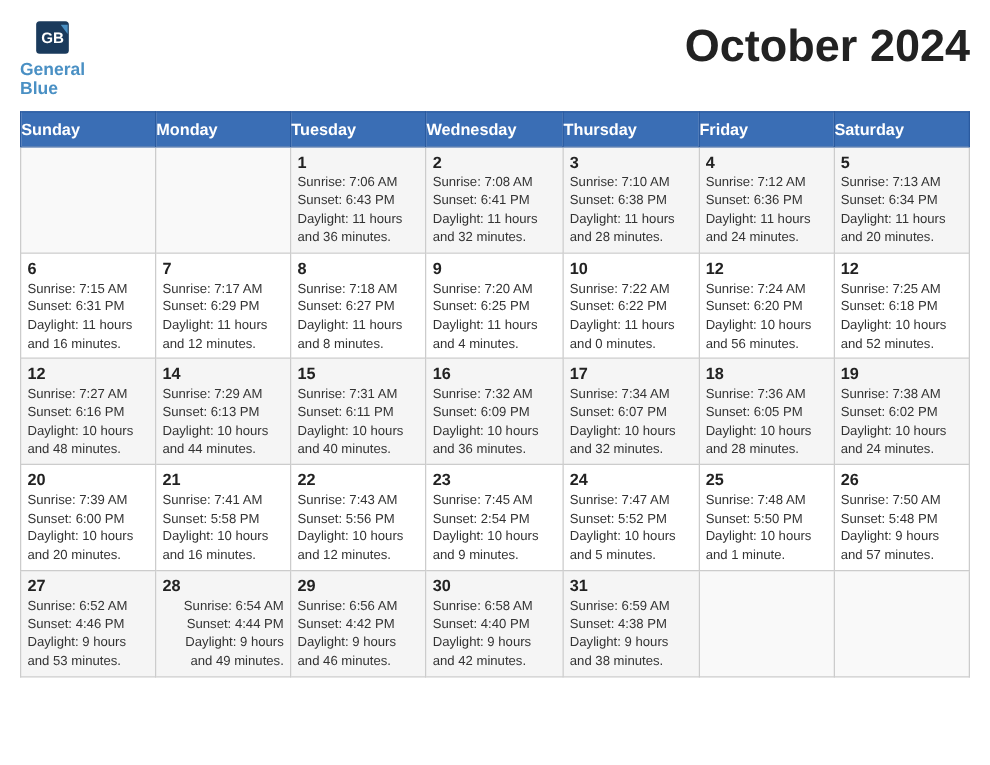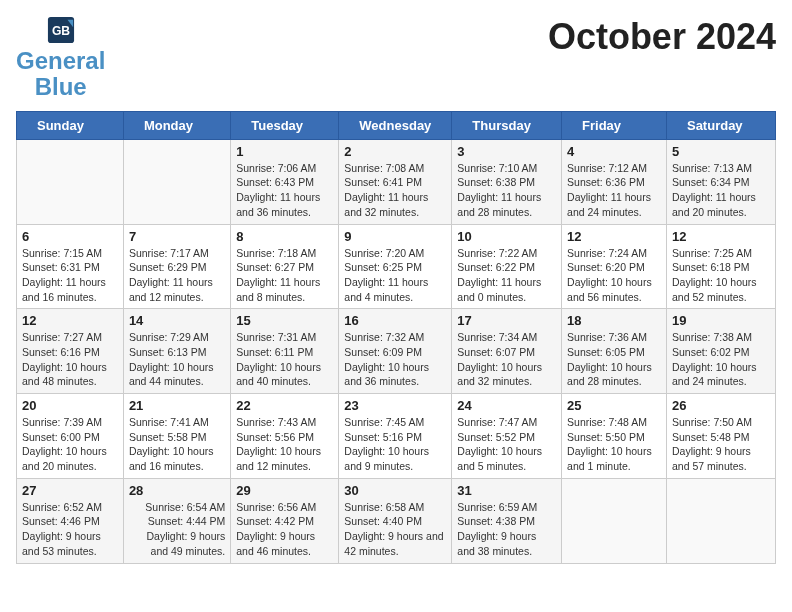--- a/index.html
+++ b/index.html
@@ -16,25 +16,24 @@
       align-items: flex-start;
       margin-bottom: 10px;
     }
     .logo {
       display: flex;
       align-items: center;
       gap: 4px;
       flex-direction: column;
     }
     .logo-text {
-      font-size: 24px;
+      font-size: 14px;
       font-weight: bold;
       color: #1a3a5c;
       line-height: 1.1;
-      text-align: center;
     }
     .logo-text span {
       color: #4a90c4;
     }
     .logo-icon {
       width: 28px;
       height: 28px;
     }
     .title-block {
       text-align: right;
@@ -51,21 +50,21 @@
     table {
       width: 100%;
       border-collapse: collapse;
       font-size: 11px;
     }
     thead tr {
       background-color: #3a6eb5;
       color: #fff;
     }
     thead th {
-      padding: 6px 20px;
+      padding: 6px 0;
       text-align: left;
       font-size: 13px;
       font-weight: bold;
       border: 1px solid #2a5a9f;
     }
     tbody tr {
       vertical-align: top;
     }
     tbody tr:nth-child(odd) {
       background-color: #f5f5f5;
@@ -267,21 +266,21 @@
         </td>
         <td>
           <span class="day-num">22</span>
           <div class="day-info" style="white-space: pre-wrap;">Sunrise: 7:43 AM
 Sunset: 5:56 PM
 Daylight: 10 hours and 12 minutes.</div>
         </td>
         <td>
           <span class="day-num">23</span>
           <div class="day-info" style="white-space: pre-wrap;">Sunrise: 7:45 AM
-Sunset: 5:16 PM
+Sunset: 2:54 PM
 Daylight: 10 hours and 9 minutes.</div>
         </td>
         <td>
           <span class="day-num">24</span>
           <div class="day-info" style="white-space: pre-wrap;">Sunrise: 7:47 AM
 Sunset: 5:52 PM
 Daylight: 10 hours and 5 minutes.</div>
         </td>
         <td>
           <span class="day-num">25</span>

